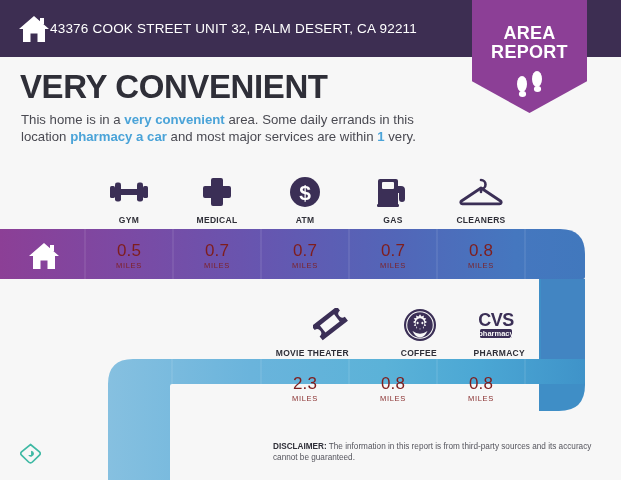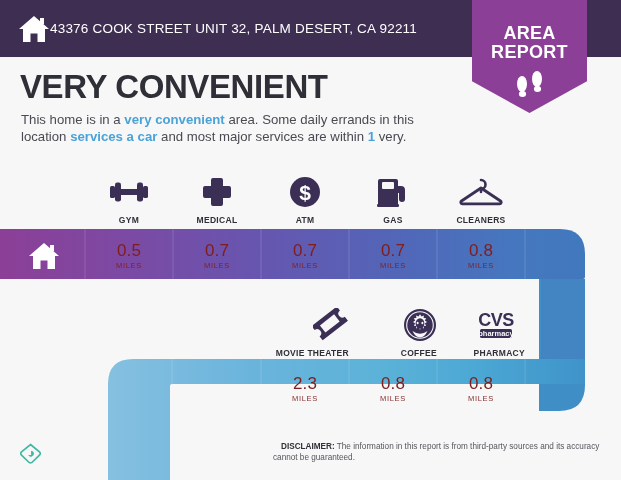--- a/index.html
+++ b/index.html
@@ -100,21 +100,21 @@
     position:absolute; left:20px; top:443px;
     display:flex; align-items:center; z-index:6;
   }
   #logo-text {
     font-size:16px; color:#4c4c54; margin-left:7px; letter-spacing:-0.2px;
   }
   #disclaimer {
     position:absolute; left:273px; top:441px; width:330px;
     font-size:8.2px; line-height:11px; color:#55555d; z-index:6;
   }
-  #disclaimer b { color:#2f2f38;margin-left:8px; }
+  #disclaimer b { color:#2f2f38; }
 </style>
 </head>
 <body>
 
 <div id="header">
   <svg id="header-house" viewBox="0 0 32 32">
     <path d="M16 3 L31 16 L27 16 L27 29 L19.5 29 L19.5 20.5 L12.5 20.5 L12.5 29 L5 29 L5 16 L1 16 Z" fill="#ffffff"></path>
     <rect x="22" y="5" width="4" height="6" fill="#ffffff"></rect>
   </svg>
   <span id="header-address">43376 COOK STREET UNIT 32, PALM DESERT, CA 92211</span>
@@ -128,21 +128,21 @@
   <svg id="badge-feet" width="48" height="32" viewBox="0 0 48 32">
     <ellipse cx="16" cy="16" rx="5" ry="8" fill="#ffffff"></ellipse>
     <ellipse cx="16.5" cy="26" rx="3.6" ry="3" fill="#ffffff"></ellipse>
     <ellipse cx="31" cy="11" rx="5" ry="8" fill="#ffffff"></ellipse>
     <ellipse cx="31.5" cy="21" rx="3.6" ry="3" fill="#ffffff"></ellipse>
   </svg>
 </div>
 
 <div id="title">VERY CONVENIENT</div>
 
-<div id="desc"><span>This home is in a </span><span class="hl">very convenient</span><span> area. Some daily errands in this location </span><span class="hl">services a car</span><span> and most major services are within </span><span class="hl">1</span><span> very.</span></div>
+<div id="desc"><span>This home is in a </span><span class="hl">very convenient</span><span> area. Some daily errands in this location </span><span class="hl">pharmacy a car</span><span> and most major services are within </span><span class="hl">1</span><span> very.</span></div>
 
 <div id="ribbon-wrap">
 <svg width="621" height="255" viewBox="0 0 621 255">
   <defs>
     <linearGradient id="gTop" x1="0" y1="0" x2="1" y2="0">
       <stop offset="0%" stop-color="#8c3f96"></stop>
       <stop offset="22%" stop-color="#7b4aa4"></stop>
       <stop offset="45%" stop-color="#6656b0"></stop>
       <stop offset="68%" stop-color="#5266b8"></stop>
       <stop offset="88%" stop-color="#4577bf"></stop>

